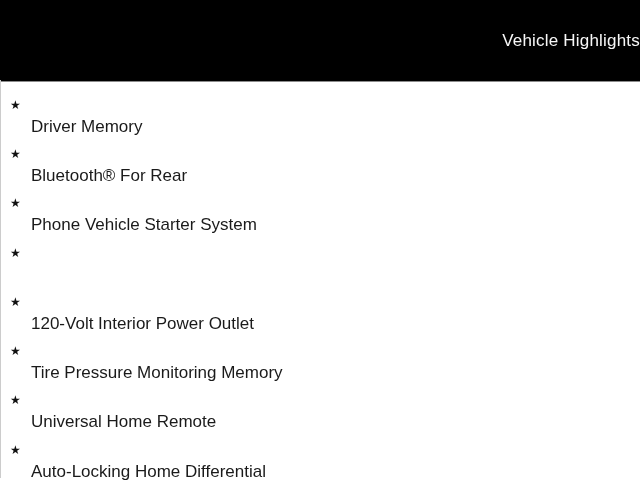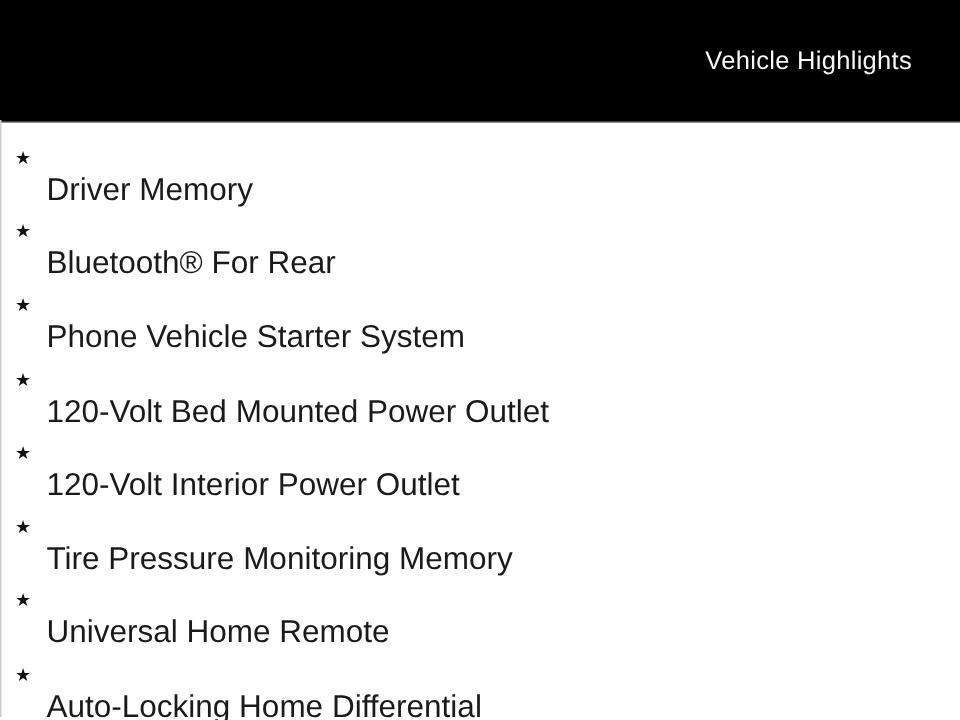--- a/index.html
+++ b/index.html
@@ -16,21 +16,20 @@
     overflow: hidden;
   }
   .banner {
     box-sizing: border-box;
     width: 640px;
     height: 82px;
     background: #000000;
     display: flex;
     align-items: center;
     justify-content: flex-end;
-    padding-right: 32px;
     border-bottom: 1px solid #8c8c8c;
   }
   .banner-title {
     color: #f7f7f7;
     font-size: 17px;
     line-height: 1;
     letter-spacing: 0.2px;
   }
   .content {
     box-sizing: border-box;
@@ -50,21 +49,21 @@
     padding-left: 9px;
   }
   .star {
     flex: none;
     width: 21px;
     font-size: 12px;
     line-height: 1;
     color: #111111;
   }
   .feature-label {
-    font-size: 21px;
+    font-size: 17px;
     line-height: 1;
     color: #1a1a1a;
     margin-top: 43px;
   }
 </style>
 </head>
 <body>
 
 <div class="page">
 
@@ -84,21 +83,20 @@
     <span class="feature-label">Bluetooth® For Rear</span>
   </li>
 
   <li class="highlight-item">
     <span class="star">★</span>
     <span class="feature-label">Phone Vehicle Starter System</span>
   </li>
 
   <li class="highlight-item">
     <span class="star">★</span>
-    <span class="feature-label">120-Volt Bed Mounted Power Outlet</span>
   </li>
 
   <li class="highlight-item">
     <span class="star">★</span>
     <span class="feature-label">120-Volt Interior Power Outlet</span>
   </li>
 
   <li class="highlight-item">
     <span class="star">★</span>
     <span class="feature-label">Tire Pressure Monitoring Memory</span>

